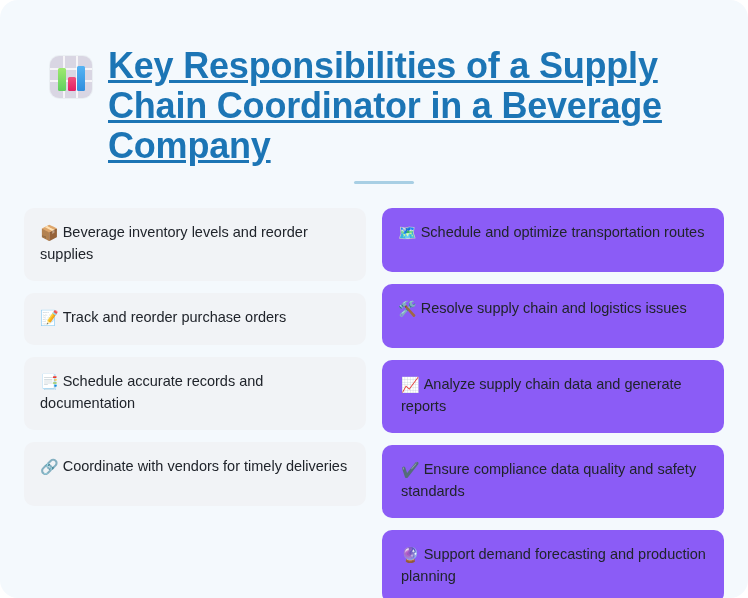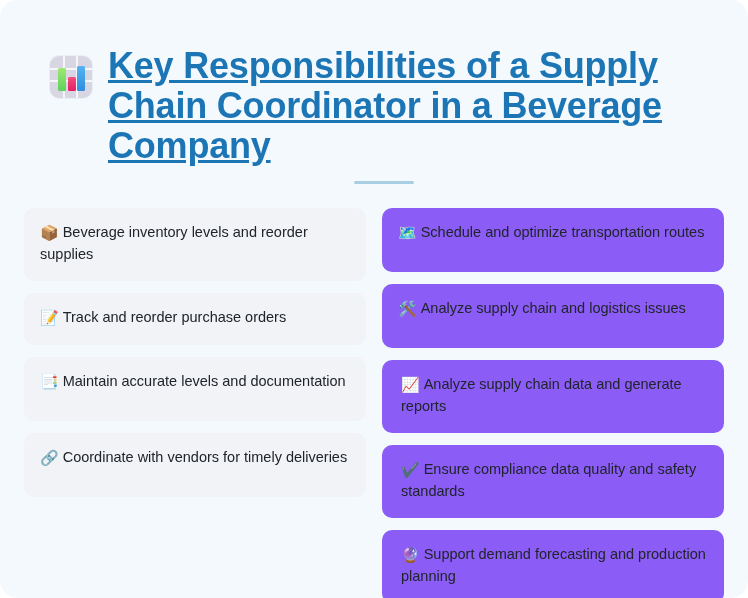--- a/index.html
+++ b/index.html
@@ -152,37 +152,37 @@
       <div class="card h2">
         <span class="card-emoji">📦</span><span class="card-text">Beverage inventory levels and reorder supplies</span>
       </div>
 
 
       <div class="card h1">
         <span class="card-emoji">📝</span><span class="card-text">Track and reorder purchase orders</span>
       </div>
 
       <div class="card h2">
-        <span class="card-emoji">📑</span><span class="card-text">Maintain accurate levels and documentation</span>
+        <span class="card-emoji">📑</span><span class="card-text">Schedule accurate records and documentation</span>
       </div>
 
       <div class="card h2">
         <span class="card-emoji">🔗</span><span class="card-text">Coordinate with vendors for timely deliveries</span>
       </div>
 
     </div>
 
     <div class="column right">
 
       <div class="card h2">
         <span class="card-emoji">🗺️</span><span class="card-text">Schedule and optimize transportation routes</span>
       </div>
 
       <div class="card h2">
-        <span class="card-emoji">🛠️</span><span class="card-text">Analyze supply chain and logistics issues</span>
+        <span class="card-emoji">🛠️</span><span class="card-text">Resolve supply chain and logistics issues</span>
       </div>
 
       <div class="card tall">
         <span class="card-emoji">📈</span><span class="card-text">Analyze supply chain data and generate reports</span>
       </div>
 
       <div class="card tall">
         <span class="card-emoji">✔️</span><span class="card-text">Ensure compliance data quality and safety standards</span>
       </div>
 

